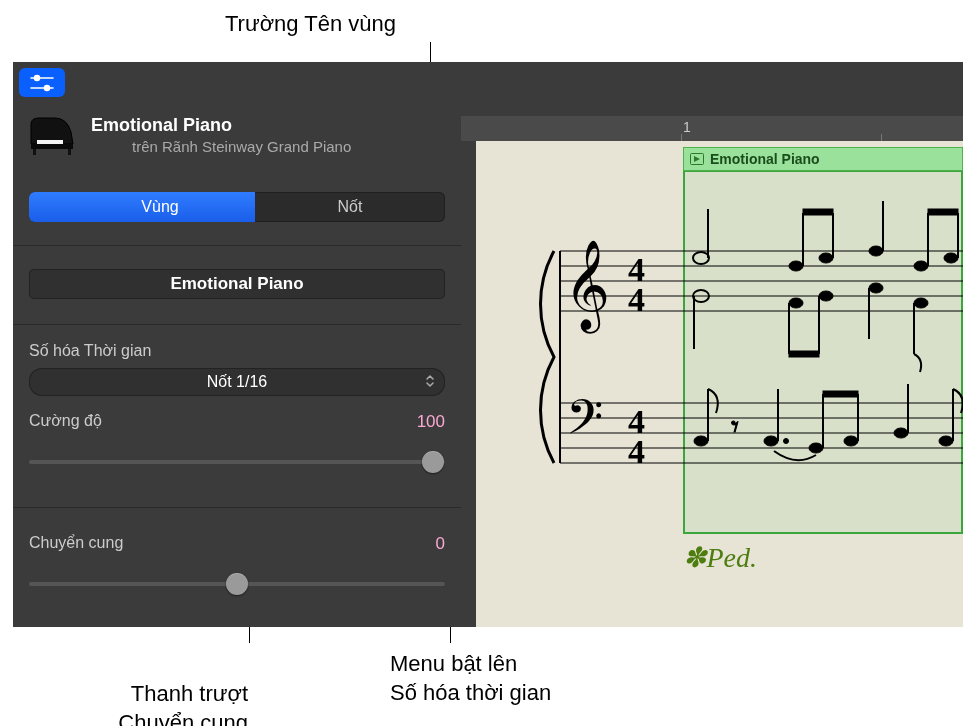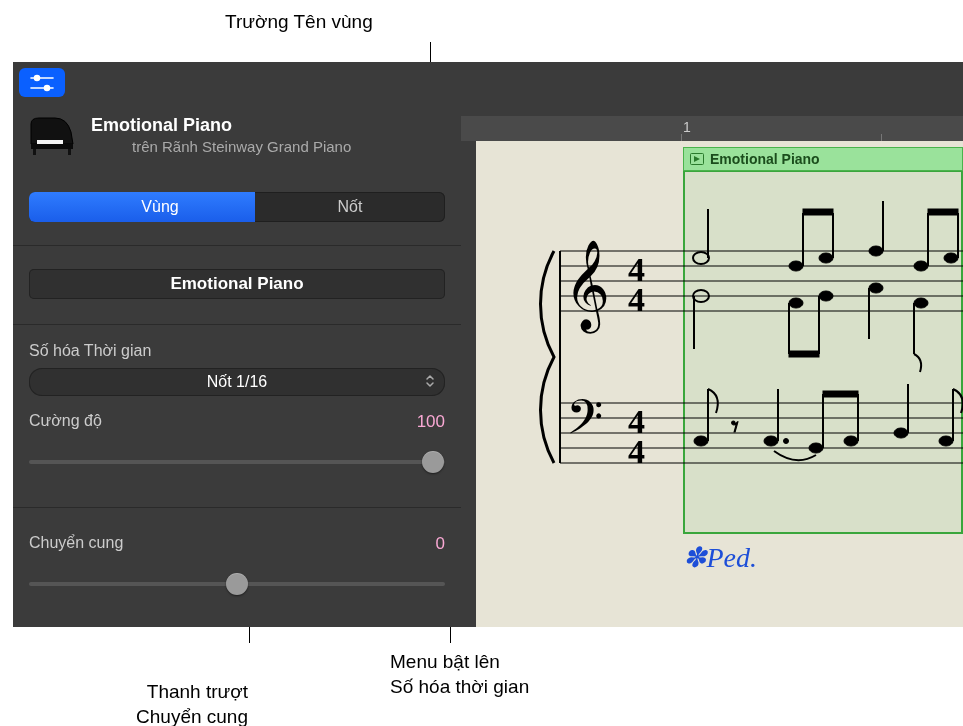--- a/index.html
+++ b/index.html
@@ -8,21 +8,21 @@
     background: #fff;
     width: 963px;
     height: 726px;
     position: relative;
     overflow: hidden;
   }
 
   
   .callout {
     position: absolute;
-    font-size: 19px;
+    font-size: 22px;
     color: #000;
     line-height: 1.3;
     text-align: left;
   }
   .callout.right { text-align: right; }
   .callout-line {
     position: absolute;
     background: #000;
   }
 
@@ -248,21 +248,21 @@
     border-top: 1px solid #3aa63c;
     background: rgba(110,200,110,0.12);
   }
   .ped {
     position: absolute;
     left: 207px;
     top: 400px;
     font-family: "Brush Script MT", cursive;
     font-size: 28px;
     font-style: italic;
-    color: #1d4ed8;
+    color: #4d7c0f;
     text-align: center;
   }
 
   
   .staff {
     position: absolute;
     left: 30px;
     top: 48px;
     width: 457px;
     height: 340px;

